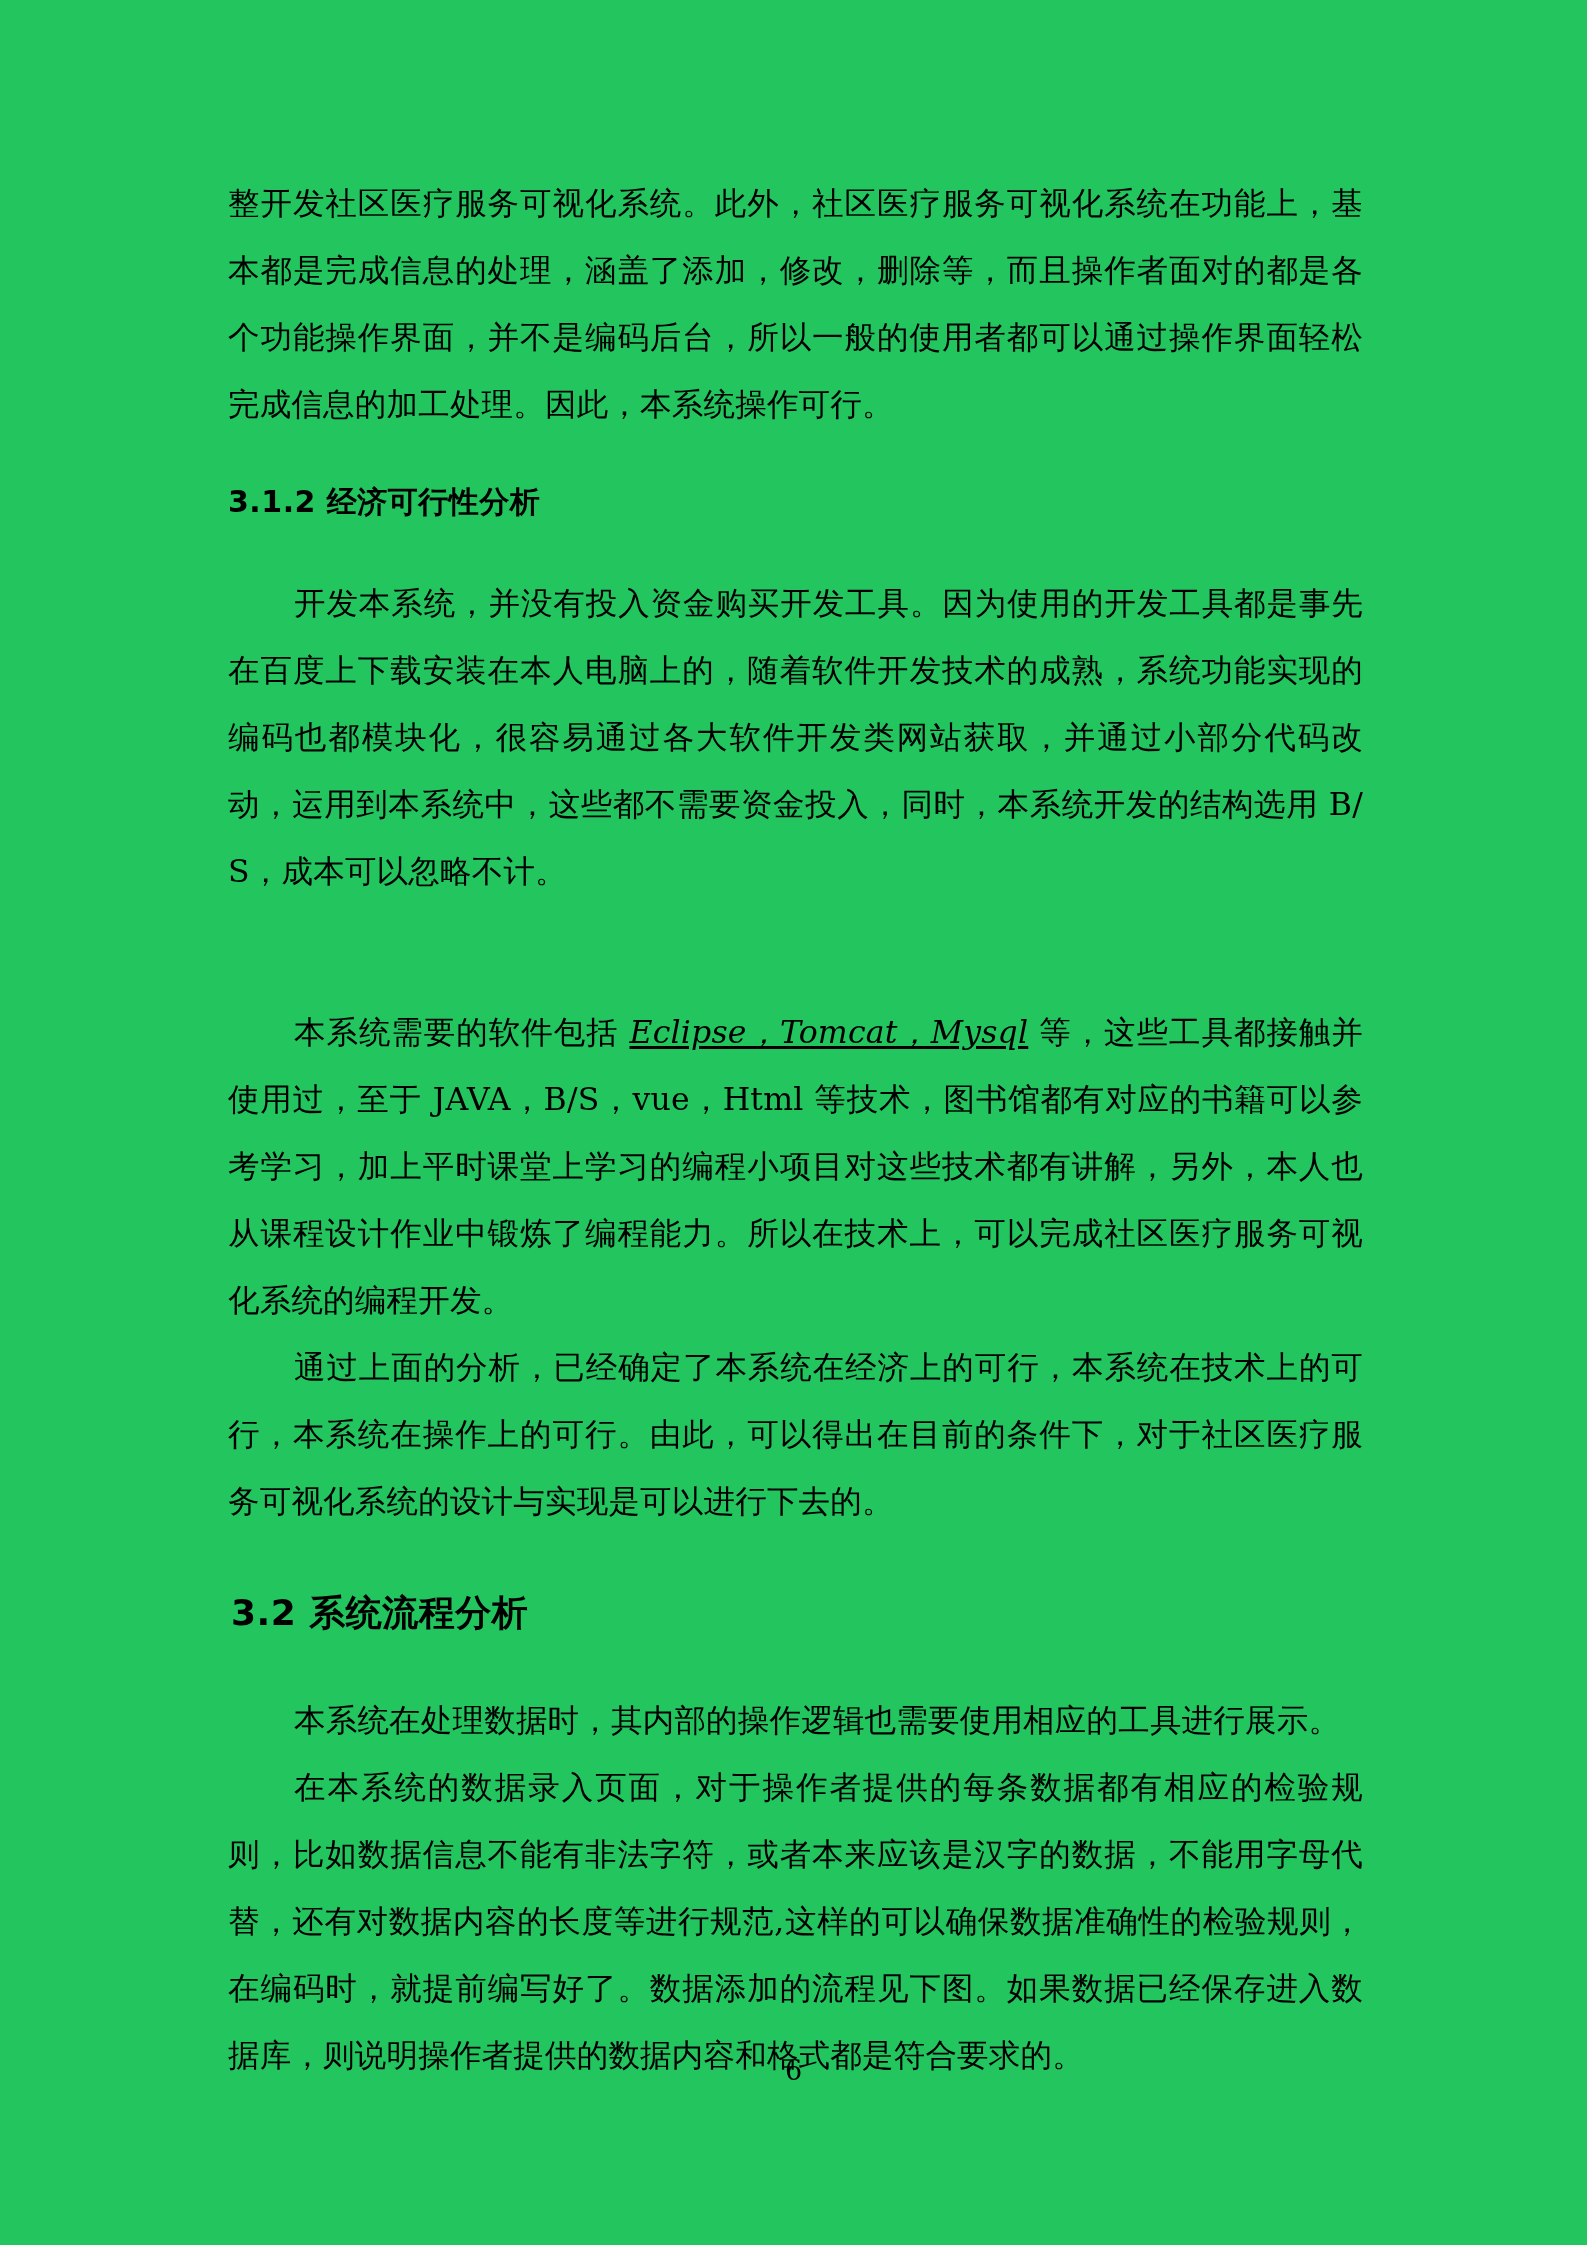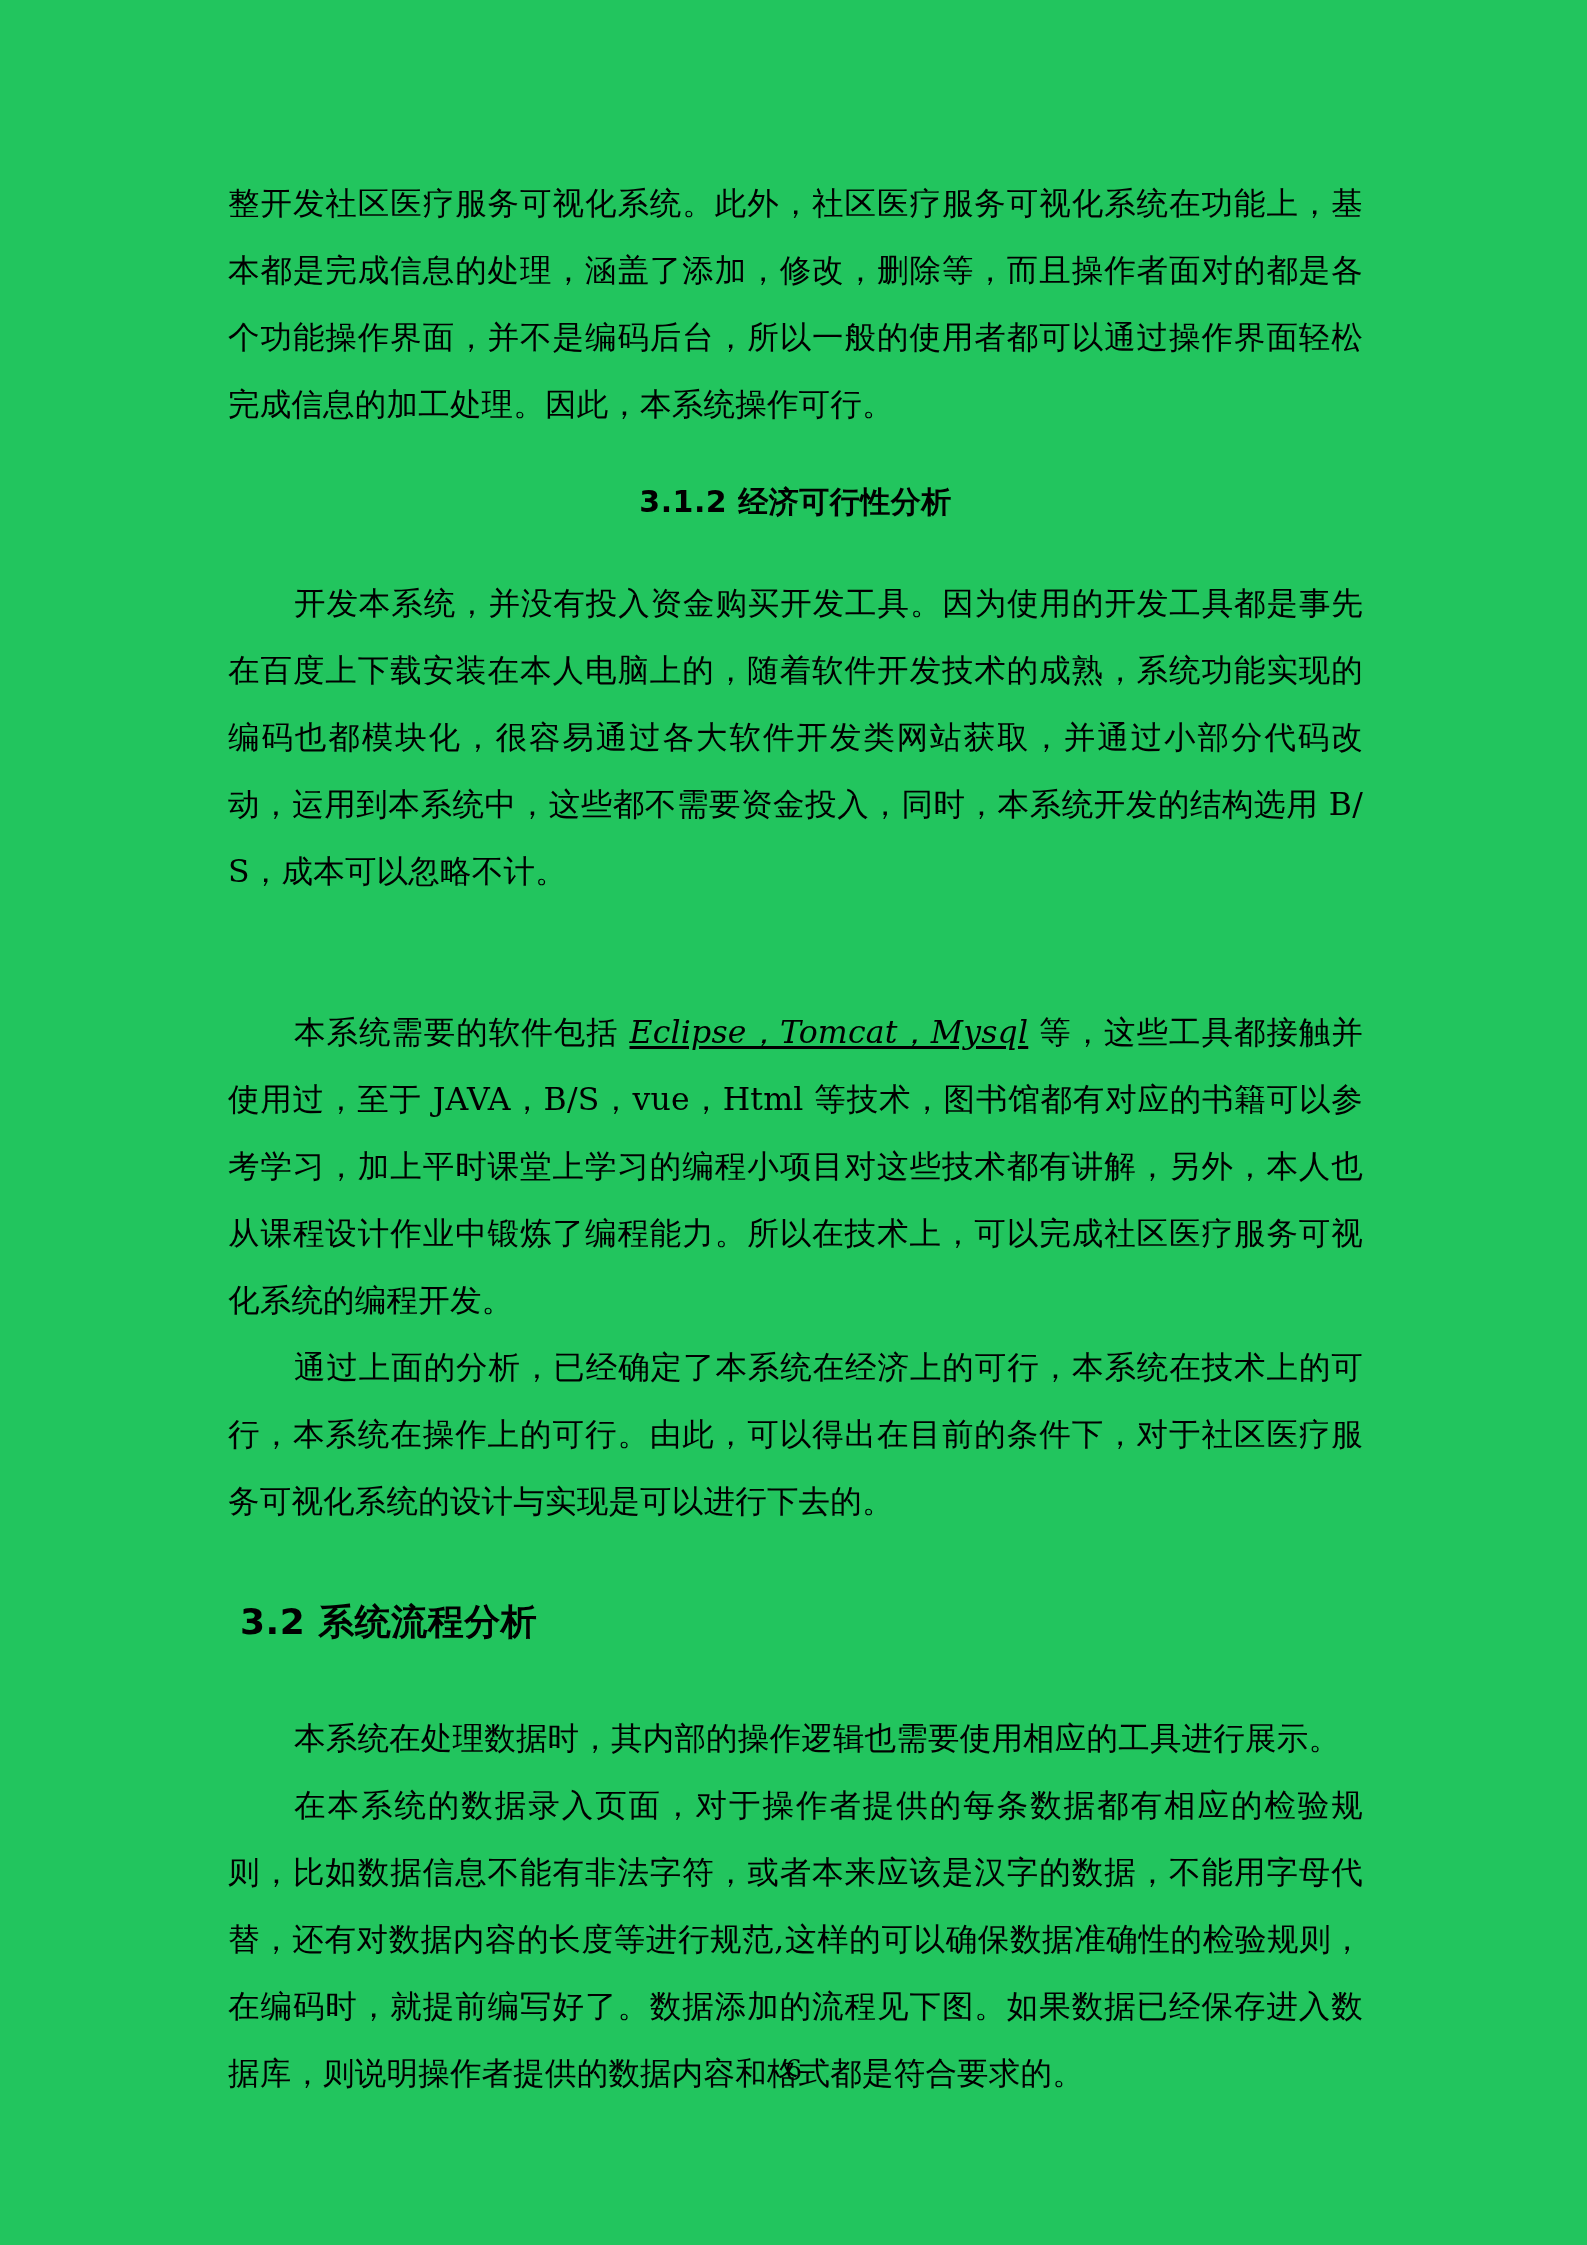--- a/index.html
+++ b/index.html
@@ -42,24 +42,23 @@
     text-indent: 66px;
   }
   h3.sub-heading {
     margin: 0;
     font-size: 30px;
     line-height: 40px;
     font-weight: bold;
     font-family: "DejaVu Sans", "Liberation Sans", sans-serif;
     letter-spacing: 0.5px;
     color: #000000;
-    text-align: center;
   }
   h2.section-heading {
-    margin: 12px;
+    margin: 3px;
     font-size: 36px;
     line-height: 46px;
     font-weight: bold;
     font-family: "DejaVu Sans", "Liberation Sans", sans-serif;
     letter-spacing: 0.5px;
     color: #000000;
   }
   .gap-after-para-1 { height: 44px; }
   .gap-after-h312    { height: 48px; }
   .gap-after-para-2 { height: 44px; }

